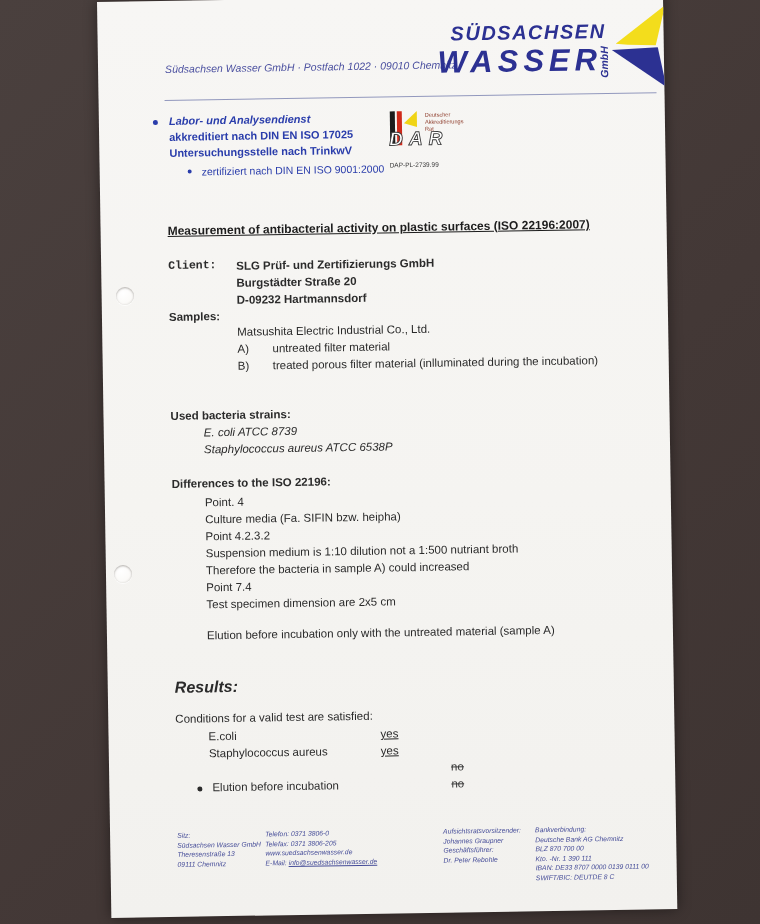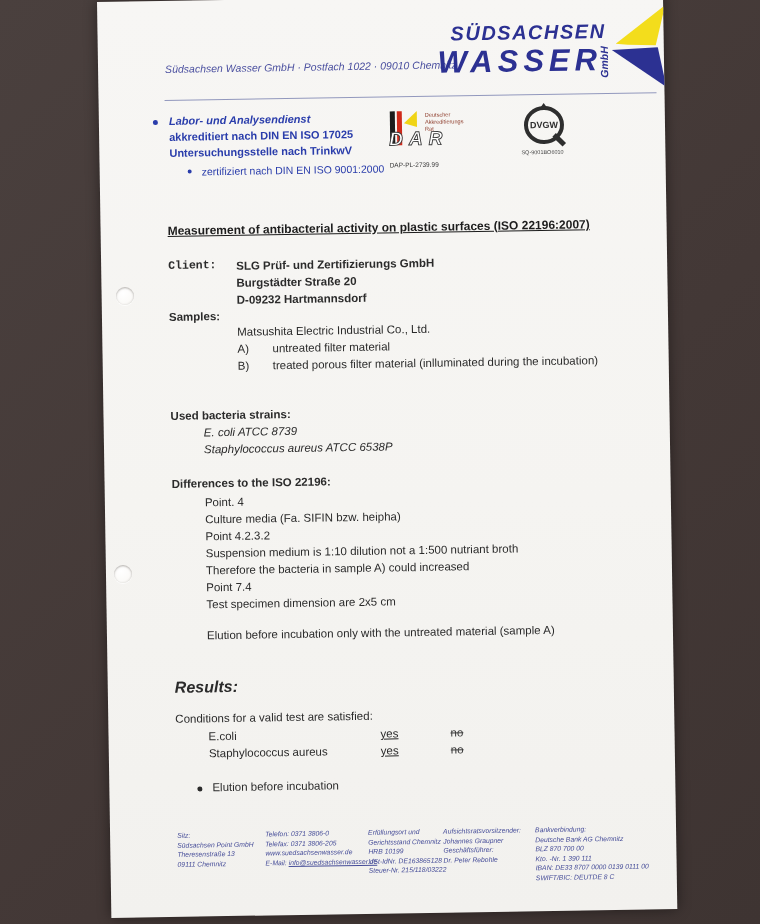--- a/index.html
+++ b/index.html
@@ -71,21 +71,21 @@
 
   .diff-head { left:67px; top:477px; }
   .diff-lines { left:100px; top:494px; line-height:17px; font-size:11.5px; }
   .elution-note { left:100px; top:629px; white-space:nowrap; }
 
   .results-head { left:67px; top:678px; font-size:16px; font-weight:bold; font-style:italic; }
   .cond-head { left:67px; top:712px; }
   .cond-name-1 { left:100px; top:730px; }
   .cond-name-2 { left:100px; top:747px; }
   .yes-val { text-decoration:underline; }
-  .no-val { text-decoration:line-through; color:#3c3c3c; }
+  .no-val { text-decoration:line-through; color:#3c3c3c;margin-top:34px; }
   .cond-yes-1 { left:272px; top:730px; }
   .cond-no-1  { left:342px; top:730px; }
   .cond-yes-2 { left:272px; top:747px; }
   .cond-no-2  { left:342px; top:747px; }
 
   .final-bullet-dot { left:88px; top:786px; width:5px; height:5px; border-radius:50%; background:#2b2b2b; }
   .final-bullet-txt { left:103px; top:781px; }
 
   
   .footer { left:0; top:830px; width:566px; font-size:6.8px; font-style:italic; color:#454c98; line-height:9.5px; }
@@ -142,29 +142,20 @@
         <rect x="10" y="2" width="5" height="34" fill="#cf2a1b"></rect>
         <polygon points="17,14 30,2 30,18" fill="#f0d416"></polygon>
         <text x="2" y="36" font-size="19" font-weight="bold" font-style="italic" letter-spacing="6" fill="#ffffff" stroke="#3a3a3a" stroke-width="0.9">DAR</text>
         <text x="38" y="8" font-size="5.6" fill="#8d3b2a">Deutscher</text>
         <text x="38" y="15" font-size="5.6" fill="#8d3b2a">Akkreditierungs</text>
         <text x="38" y="22" font-size="5.6" fill="#8d3b2a">Rat</text>
       </svg>
       <span class="dar-caption">DAP-PL-2739.99</span>
     </div>
 
-    <div class="abs dvgw-box">
-      <svg width="54" height="50" viewBox="0 0 54 50">
-        <ellipse cx="25" cy="24" rx="18" ry="17" fill="none" stroke="#2e2e2e" stroke-width="4"></ellipse>
-        <polygon points="25,2 20,9 30,9" fill="#2e2e2e"></polygon>
-        <line x1="35" y1="34" x2="45" y2="44" stroke="#2e2e2e" stroke-width="5"></line>
-        <text x="25" y="27" font-size="9" font-weight="bold" fill="#2e2e2e" text-anchor="middle">DVGW</text>
-      </svg>
-      <span class="dvgw-caption">SQ-9001BO6010</span>
-    </div>
 
     <div class="abs doc-title">Measurement of antibacterial activity on plastic surfaces (ISO 22196:2007)</div>
 
     <div class="abs lbl row-client-label">Client:</div>
     <div class="abs client-lines">
       <div>SLG Prüf- und Zertifizierungs GmbH</div>
       <div>Burgstädter Straße 20</div>
       <div>D-09232 Hartmannsdorf</div>
     </div>
 
@@ -201,40 +192,33 @@
     <div class="abs txt cond-name-2">Staphylococcus aureus</div>
     <div class="abs txt yes-val cond-yes-2">yes</div>
     <div class="abs txt no-val cond-no-2">no</div>
 
     <div class="abs final-bullet-dot"></div>
     <div class="abs txt final-bullet-txt">Elution before incubation</div>
 
     <div class="abs footer">
       <div class="fcol fcol-1">
         <div>Sitz:</div>
-        <div>Südsachsen Point GmbH</div>
+        <div>Südsachsen Wasser GmbH</div>
         <div>Theresenstraße 13</div>
         <div>09111 Chemnitz</div>
       </div>
       <div class="fcol fcol-2">
         <div>Telefon: 0371 3806-0</div>
         <div>Telefax: 0371 3806-205</div>
         <div>www.suedsachsenwasser.de</div>
         <div>
           <span>E-Mail:</span>
           <span class="email-link">info@suedsachsenwasser.de</span>
         </div>
       </div>
-      <div class="fcol fcol-3">
-        <div>Erfüllungsort und</div>
-        <div>Gerichtsstand Chemnitz</div>
-        <div>HRB 10199</div>
-        <div>USt-IdNr. DE163865128</div>
-        <div>Steuer-Nr. 215/118/03222</div>
-      </div>
       <div class="fcol fcol-4">
         <div>Aufsichtsratsvorsitzender:</div>
         <div>Johannes Graupner</div>
         <div>Geschäftsführer:</div>
         <div>Dr. Peter Rebohle</div>
       </div>
       <div class="fcol fcol-5">
         <div>Bankverbindung:</div>
         <div>Deutsche Bank AG Chemnitz</div>
         <div>BLZ 870 700 00</div>

